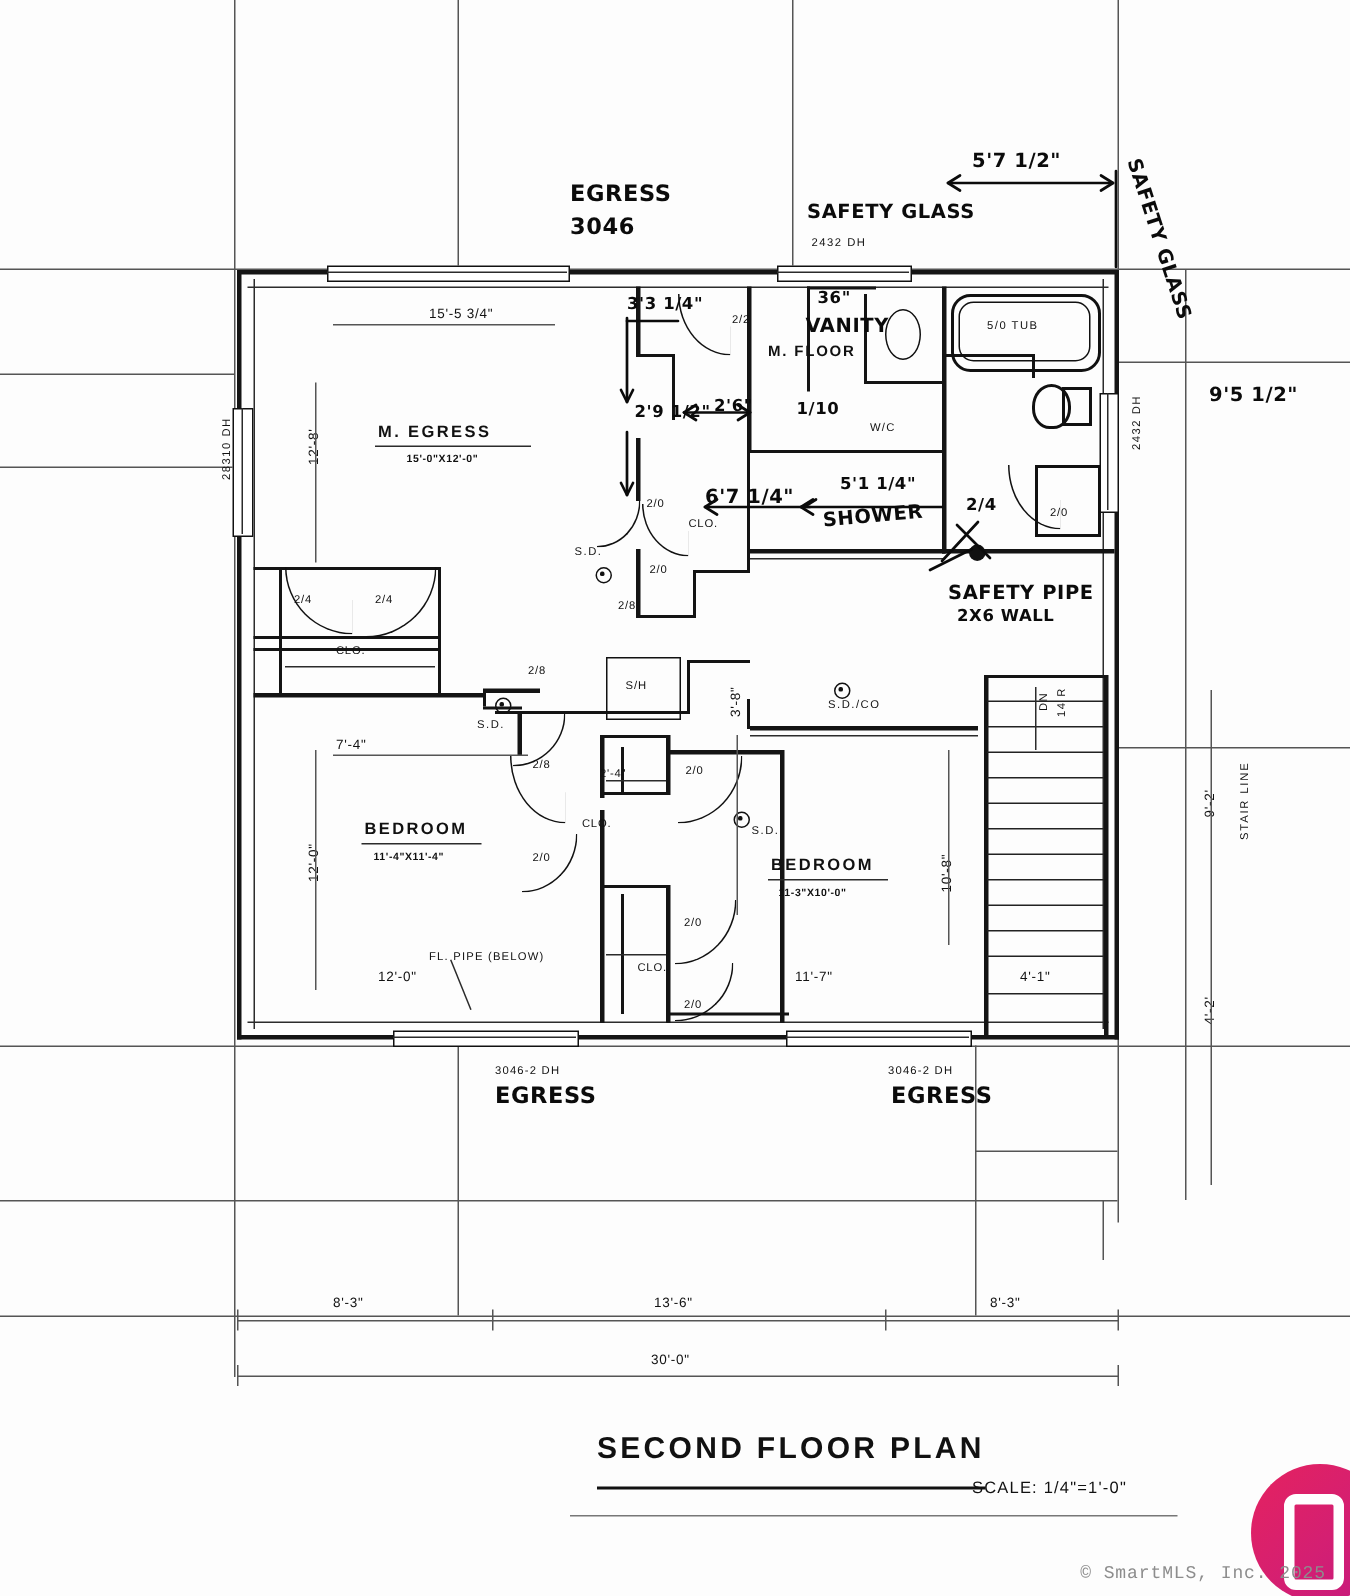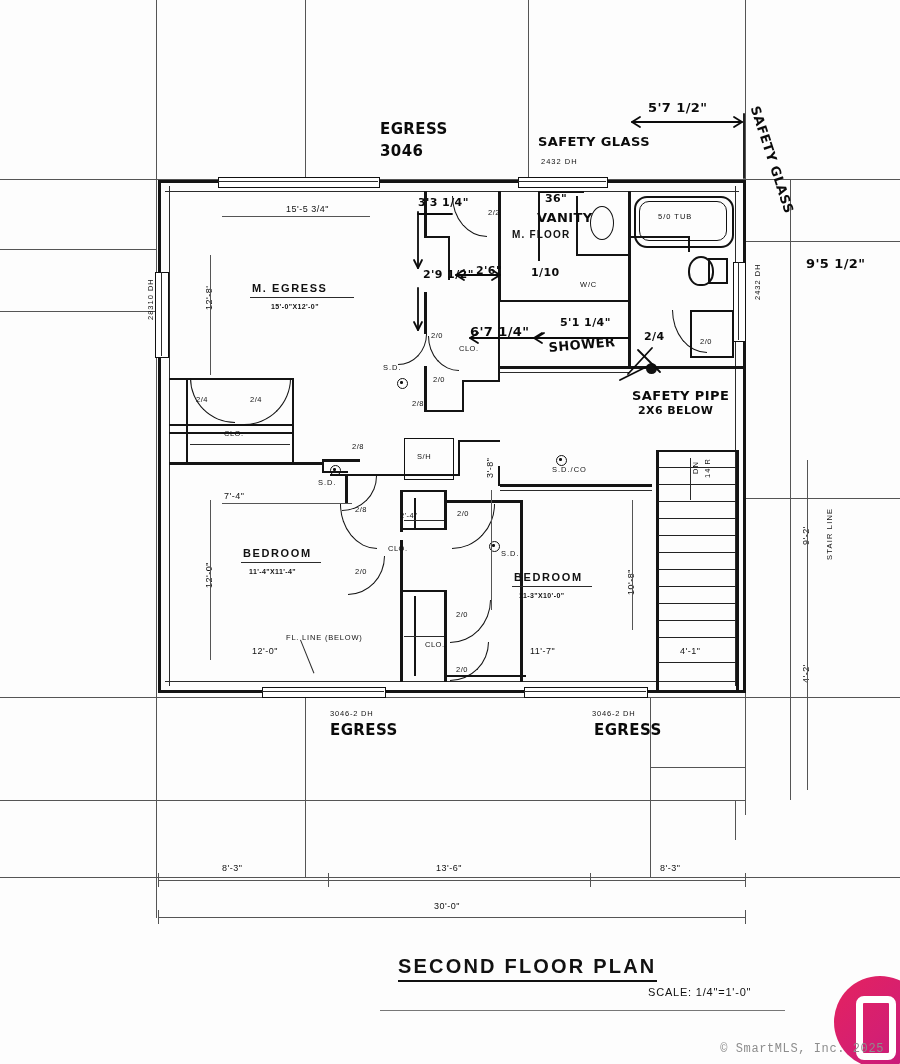--- a/index.html
+++ b/index.html
@@ -29,21 +29,21 @@
 
   
   .hw{position:absolute;font-family:"DejaVu Sans", sans-serif;color:#0b0b0b;white-space:nowrap;
       font-weight:bold;font-size:13px;letter-spacing:.4px;
       transform-origin:0 0;}
   .hw.s{font-size:11px;}
   .hw.l{font-size:15px;}
 
   
   #title{position:absolute;left:398px;top:955px;font-size:20px;font-weight:bold;
-         letter-spacing:2.2px;color:#111;border-bottom:2px solid #111;padding-bottom:2px;
+         letter-spacing:2.2px;color:#111;border-bottom:2px solid #111;padding-bottom:13px;
          font-family:"Liberation Sans", sans-serif;}
   #scale{position:absolute;left:648px;top:986px;font-size:11px;letter-spacing:.8px;color:#111;}
 
   
   #wm-logo{position:absolute;right:-26px;bottom:-4px;width:92px;height:92px;border-radius:50%;
            background:linear-gradient(135deg,#e5225f 0%,#d41f72 55%,#c4197f 100%);}
   #wm-logo:after{content:"";position:absolute;left:22px;top:20px;width:26px;height:50px;
            border:7px solid #fff;border-radius:8px;}
   #wm-text{position:absolute;right:16px;bottom:8px;font-size:12px;color:#8d8d8d;
            letter-spacing:.6px;font-family:"Liberation Mono", monospace;}
@@ -259,21 +259,21 @@
   <div class="t sm" style="left:456px;top:611px;">2/0</div>
   <div class="t sm" style="left:456px;top:666px;">2/0</div>
   <div class="t sm" style="left:700px;top:338px;">2/0</div>
   <div class="t sm" style="left:400px;top:512px;">2'-4"</div>
 
   <div class="t sm" style="left:383px;top:364px;letter-spacing:1px;">S.D.</div>
   <div class="t sm" style="left:318px;top:479px;letter-spacing:1px;">S.D.</div>
   <div class="t sm" style="left:501px;top:550px;letter-spacing:1px;">S.D.</div>
   <div class="t sm" style="left:552px;top:466px;letter-spacing:1px;">S.D./CO</div>
 
-  <div class="t sm" style="left:286px;top:634px;letter-spacing:.8px;">FL. LINE (BELOW)</div>
+  <div class="t sm" style="left:286px;top:634px;letter-spacing:.8px;">FL. PIPE (BELOW)</div>
   <div class="ln" style="left:300px;top:640px;width:1.4px;height:36px;transform:rotate(-22deg);transform-origin:top left;"></div>
 
   <div class="t sm rot" style="left:692px;top:474px;letter-spacing:1px;">DN</div>
   <div class="t sm rot" style="left:704px;top:478px;letter-spacing:1px;">14 R</div>
   <div class="t sm rot" style="left:826px;top:560px;letter-spacing:1.2px;">STAIR LINE</div>
 
   <div class="t sm rot" style="left:147px;top:320px;letter-spacing:1px;">28310 DH</div>
   <div class="t sm" style="left:541px;top:158px;letter-spacing:1px;">2432 DH</div>
   <div class="t sm rot" style="left:754px;top:300px;letter-spacing:1px;">2432 DH</div>
   <div class="t sm" style="left:330px;top:710px;letter-spacing:.8px;">3046-2 DH</div>
@@ -323,21 +323,21 @@
   <div class="hw s" style="left:476px;top:264px;">2'6"</div>
   <div class="hw" style="left:470px;top:324px;">6'7 1/4"</div>
   <div class="hw s" style="left:560px;top:316px;">5'1 1/4"</div>
   <div class="hw" style="left:806px;top:256px;">9'5 1/2"</div>
   <div class="hw s" style="left:545px;top:192px;">36"</div>
   <div class="hw" style="left:537px;top:210px;">VANITY</div>
   <div class="hw" style="left:548px;top:340px;transform:rotate(-5deg);">SHOWER</div>
   <div class="hw s" style="left:531px;top:266px;">1/10</div>
   <div class="hw s" style="left:644px;top:330px;">2/4</div>
   <div class="hw" style="left:632px;top:388px;">SAFETY PIPE</div>
-  <div class="hw s" style="left:638px;top:404px;">2X6 BELOW</div>
+  <div class="hw s" style="left:638px;top:404px;">2X6 WALL</div>
 
   <div class="hw l" style="left:330px;top:721px;">EGRESS</div>
   <div class="hw l" style="left:594px;top:721px;">EGRESS</div>
 
   <svg class="abs" style="left:0;top:0;width:900px;height:1064px;pointer-events:none;">
     <g stroke="#0b0b0b" stroke-width="1.8" fill="none" stroke-linecap="round">
       <path d="M632 122 L742 122"></path>
       <path d="M632 122 L640 117 M632 122 L640 127"></path>
       <path d="M742 122 L734 117 M742 122 L734 127"></path>
       <path d="M744 114 L744 178"></path>

